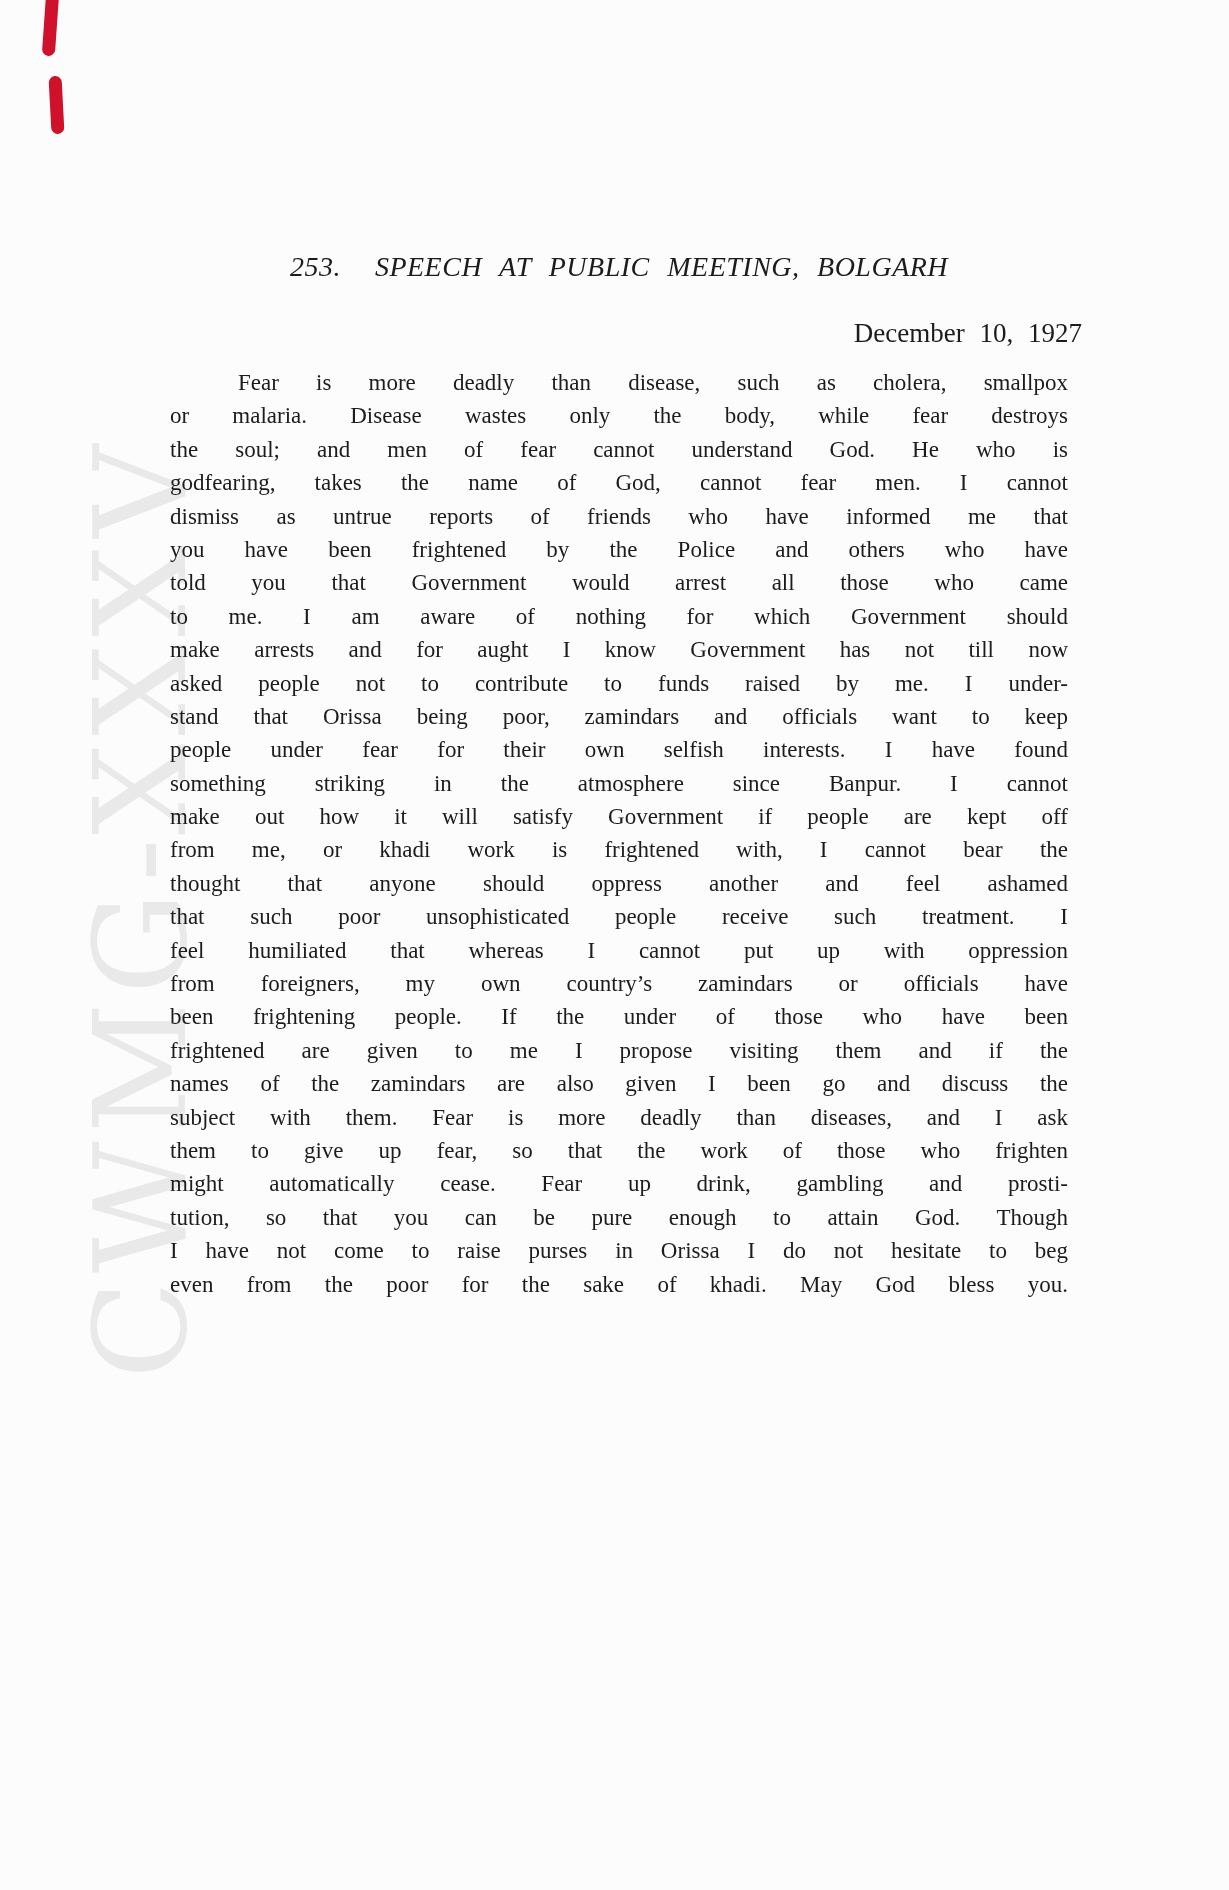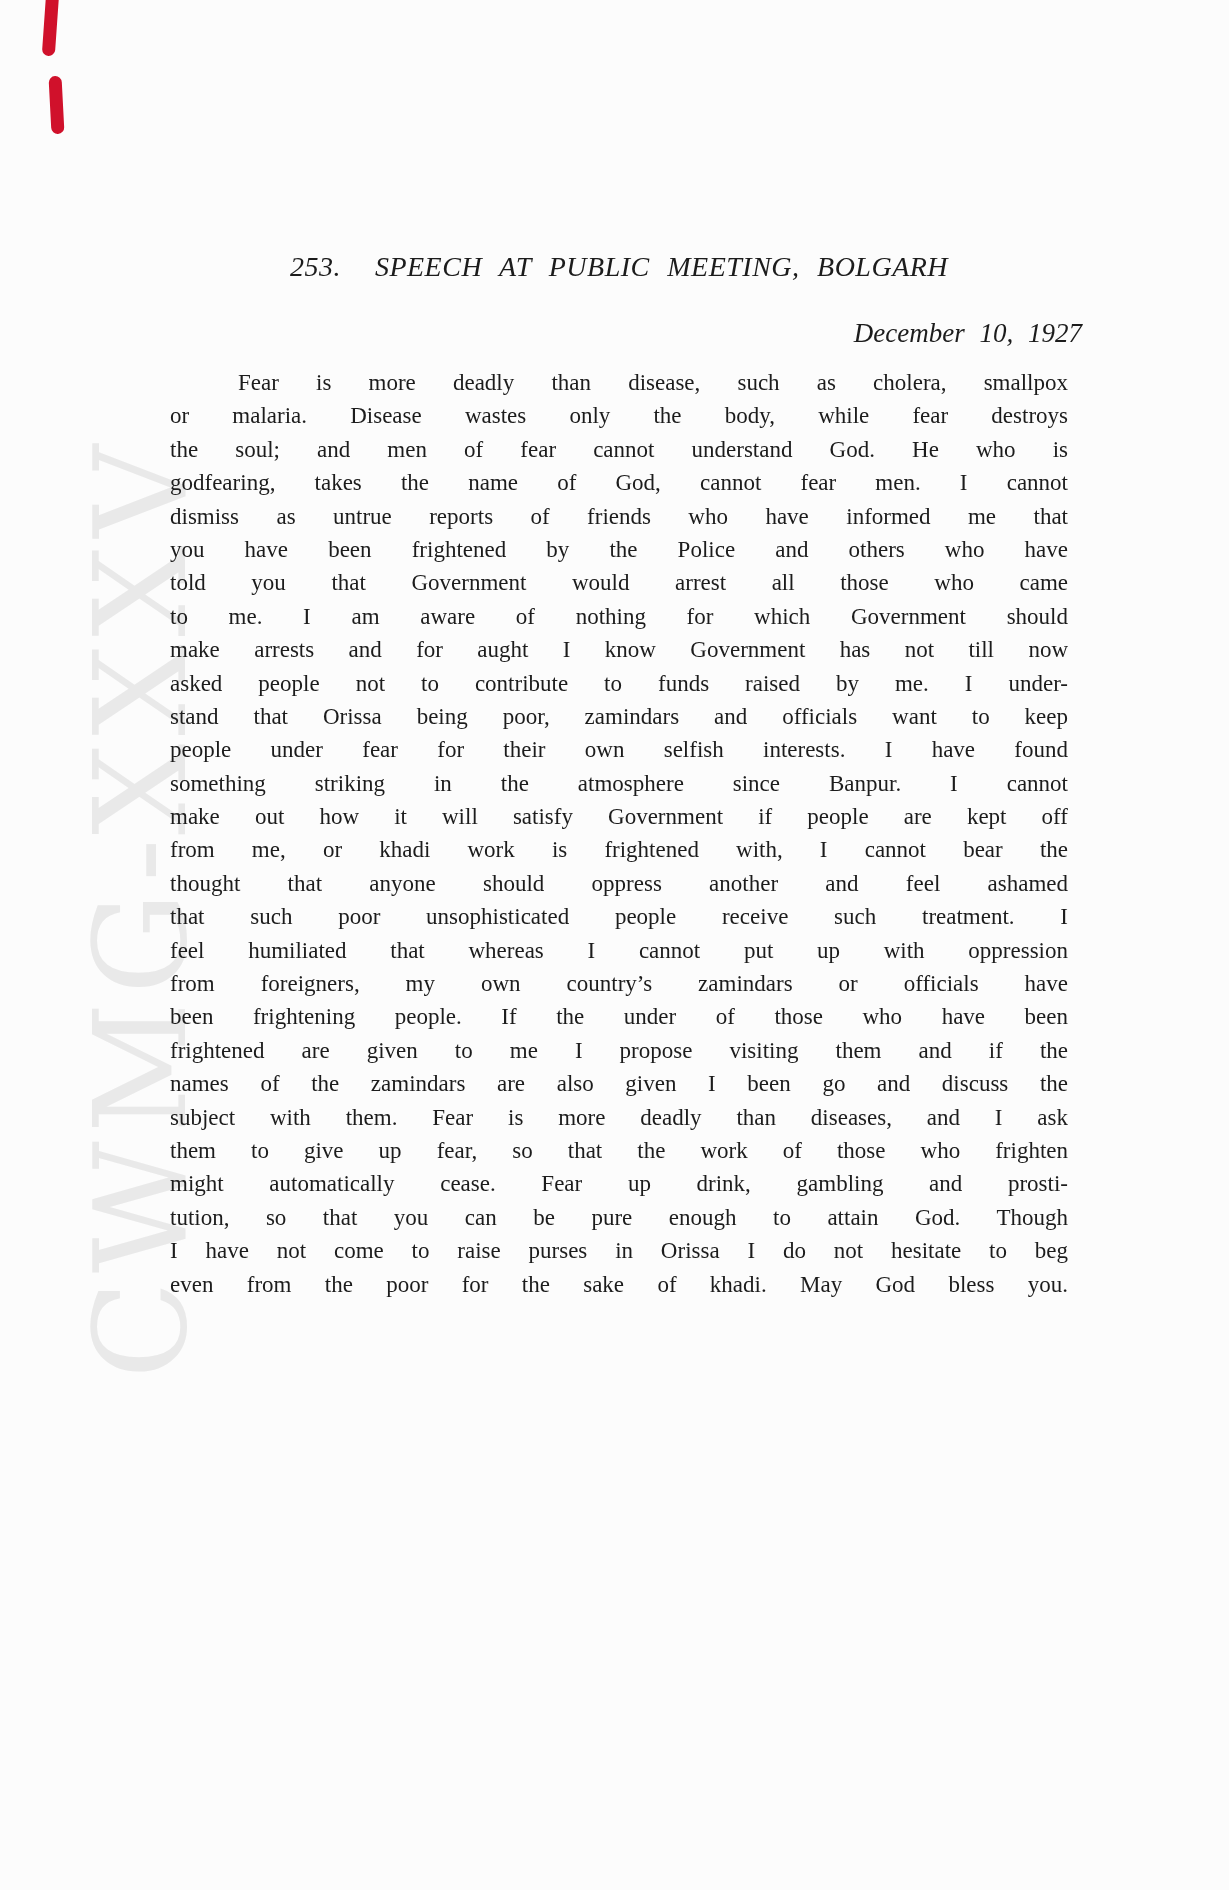--- a/index.html
+++ b/index.html
@@ -41,21 +41,20 @@
     font-size:28px;
     line-height:34px;
     word-spacing:10px;
     letter-spacing:0.5px;
   }
   .title .num{margin-right:34px;}
   .dateline{
     position:absolute;
     left:170px;top:316px;width:912px;
     text-align:right;
-    font-style:italic;
     font-size:27px;
     line-height:34px;
     word-spacing:8px;
   }
   .bodytext{
     position:absolute;
     left:170px;top:366px;width:898px;
     font-size:23px;
     line-height:33.4px;
   }

